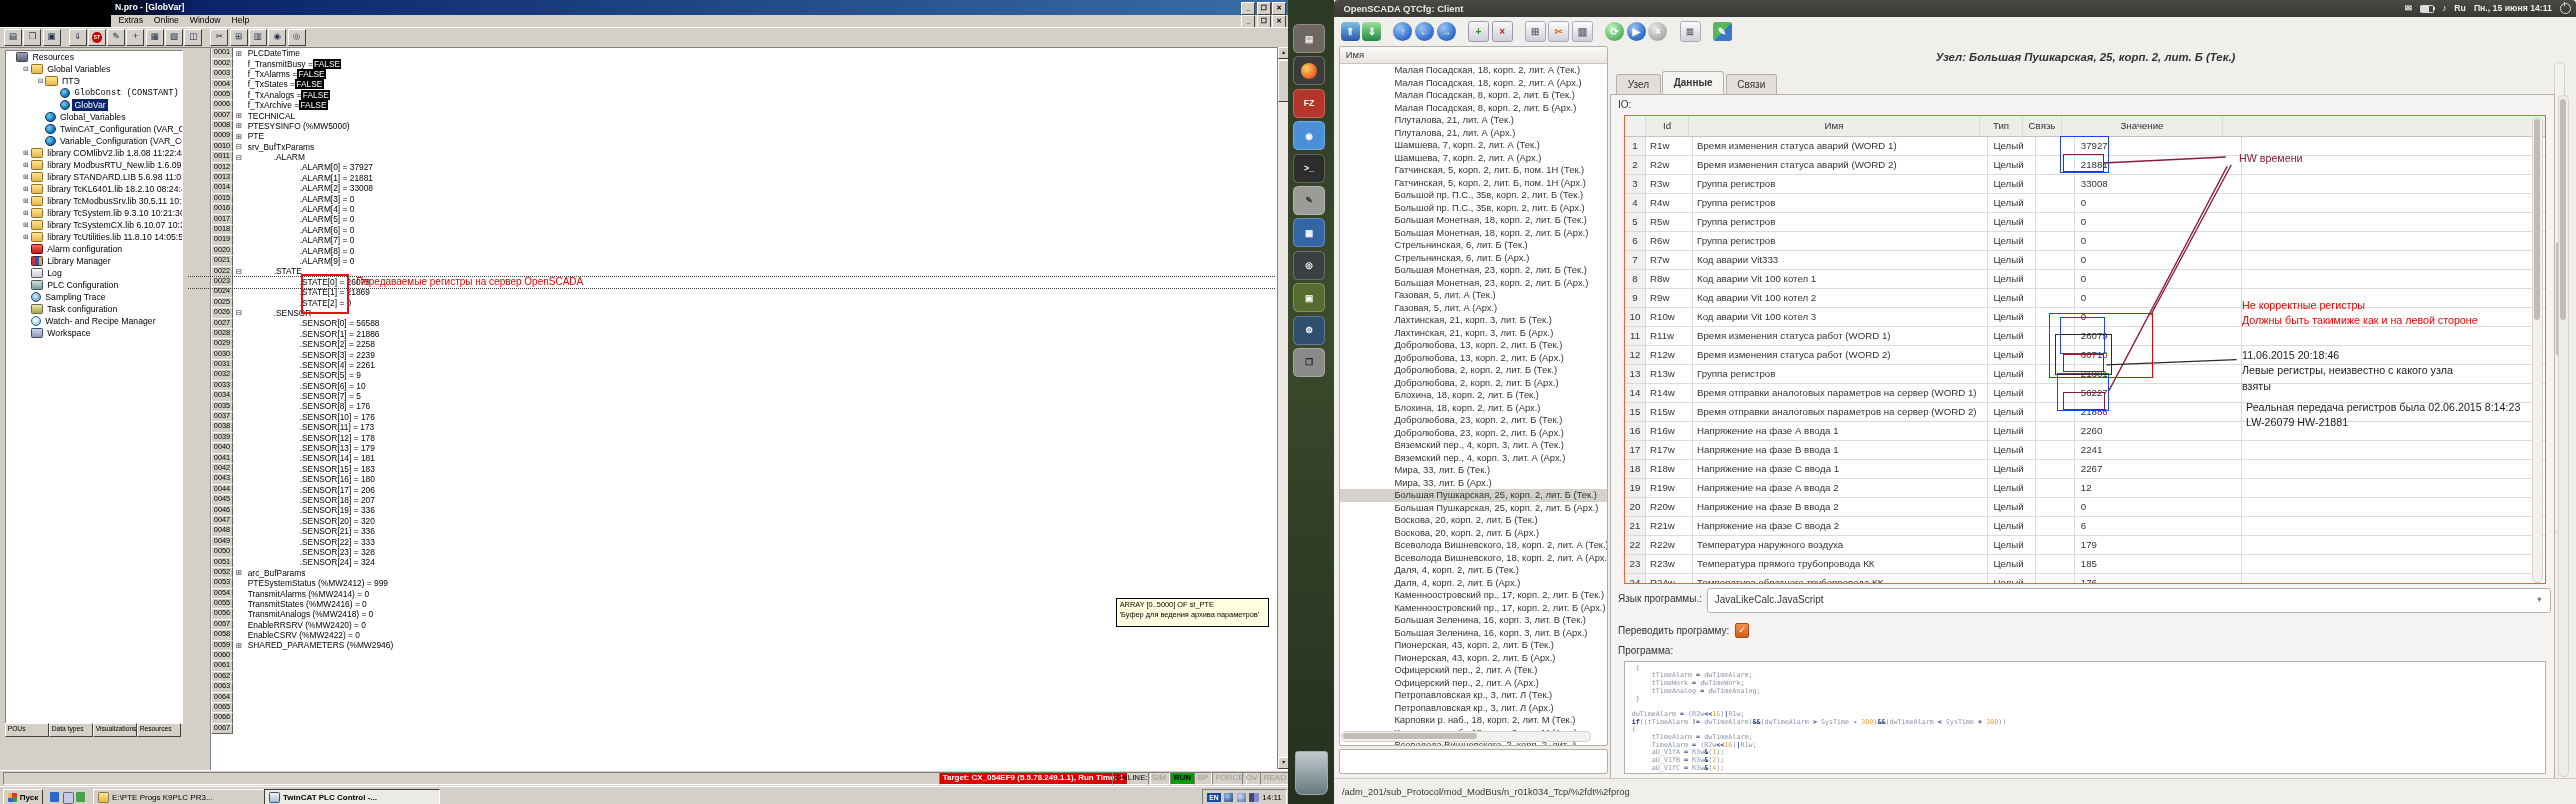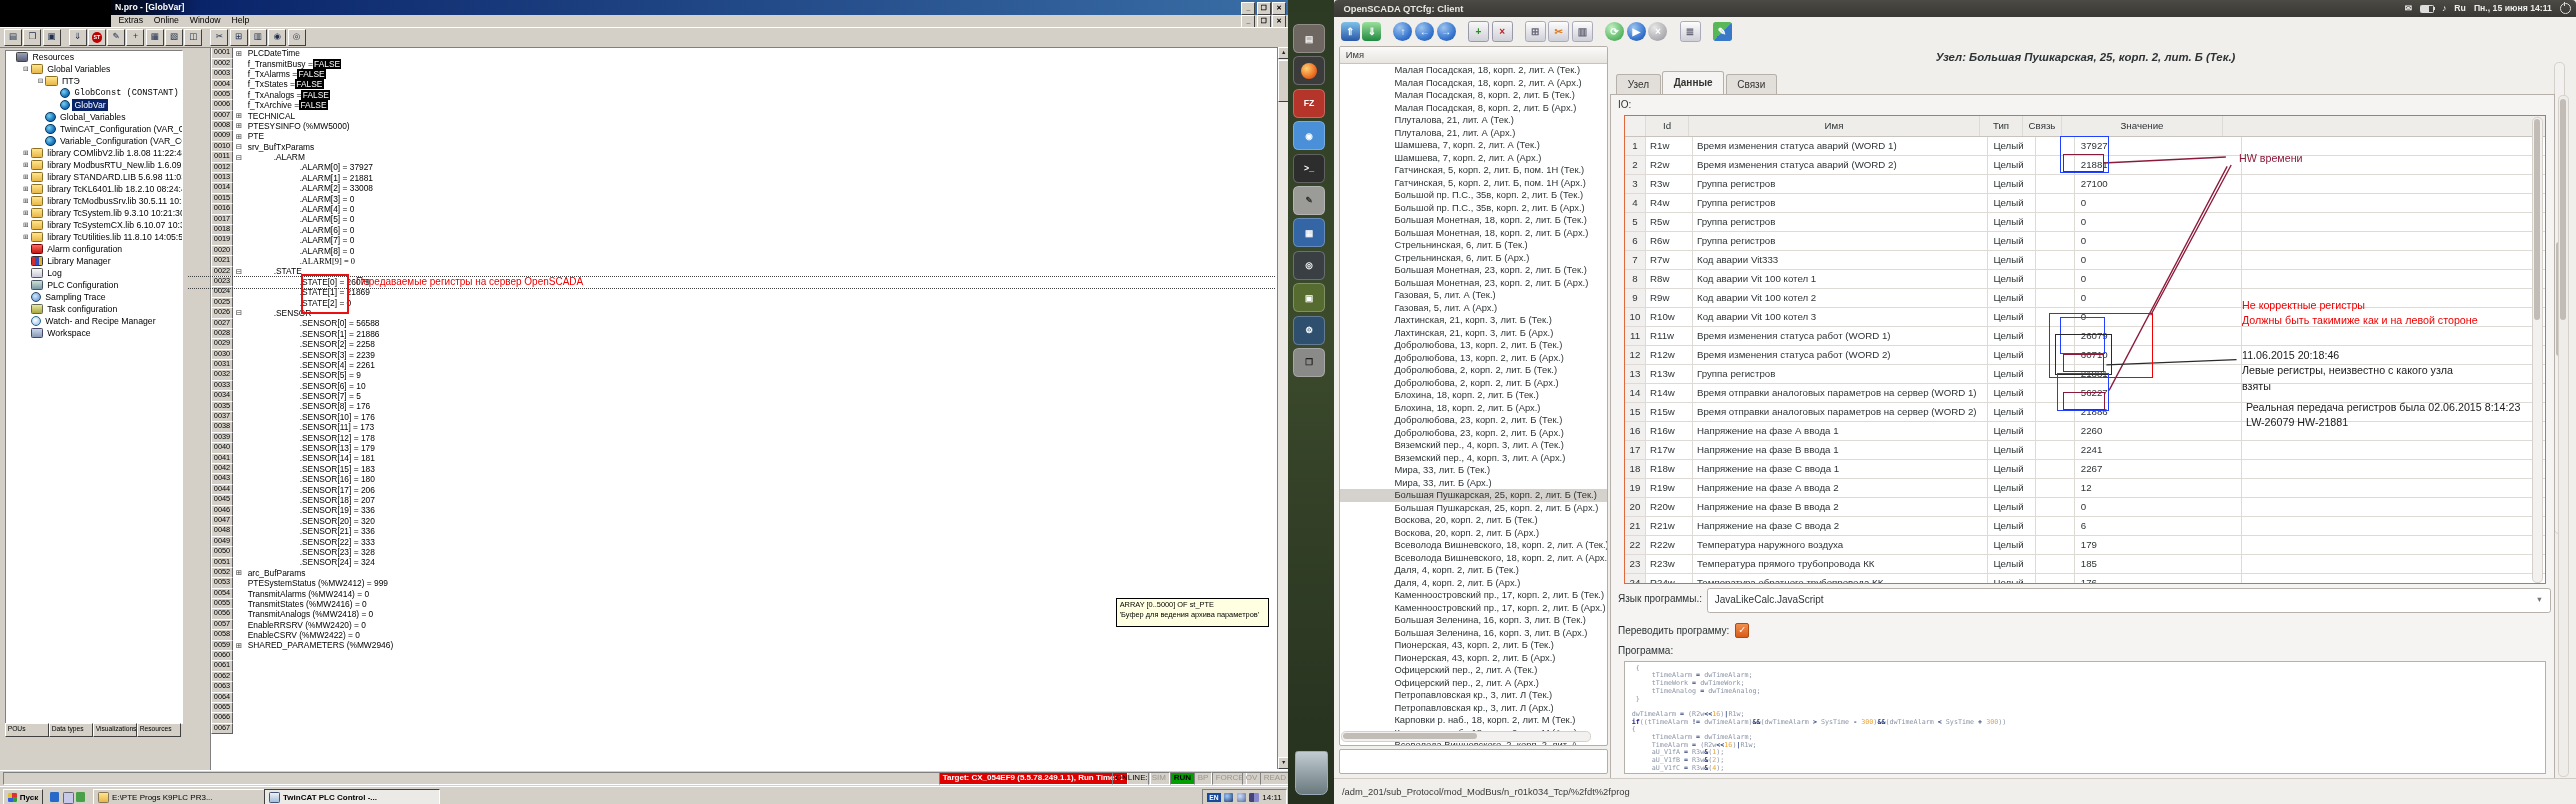--- a/index.html
+++ b/index.html
@@ -531,21 +531,21 @@
         <div class="eline">
           <span class="gut">0020</span>
           <span class="exp"></span>
           <span class="etext" style="padding-left: 52px;">.ALARM[8] = 0</span>
           <span class="eval"></span>
         </div>
 
         <div class="eline">
           <span class="gut">0021</span>
           <span class="exp"></span>
-          <span class="etext" style="padding-left: 52px; font-family: Liberation Serif, serif;">.ALARM[9] = 0</span>
+          <span class="etext" style="padding-left: 52px;">.ALARM[9] = 0</span>
           <span class="eval"></span>
         </div>
 
         <div class="eline">
           <span class="gut">0022</span>
           <span class="exp">⊟</span>
           <span class="etext" style="padding-left: 26px;">.STATE</span>
           <span class="eval"></span>
         </div>
 
@@ -1079,21 +1079,21 @@
             <span class="tc c-val">21881</span>
             <span class="tc c-fill"></span>
           </div>
 
           <div class="trow">
             <span class="tc c-n">3</span>
             <span class="tc c-id">R3w</span>
             <span class="tc c-name">Группа регистров</span>
             <span class="tc c-type">Целый</span>
             <span class="tc c-link"></span>
-            <span class="tc c-val">27100</span>
+            <span class="tc c-val">33008</span>
             <span class="tc c-fill"></span>
           </div>
 
           <div class="trow">
             <span class="tc c-n">4</span>
             <span class="tc c-id">R4w</span>
             <span class="tc c-name">Группа регистров</span>
             <span class="tc c-type">Целый</span>
             <span class="tc c-link"></span>
             <span class="tc c-val">0</span>

